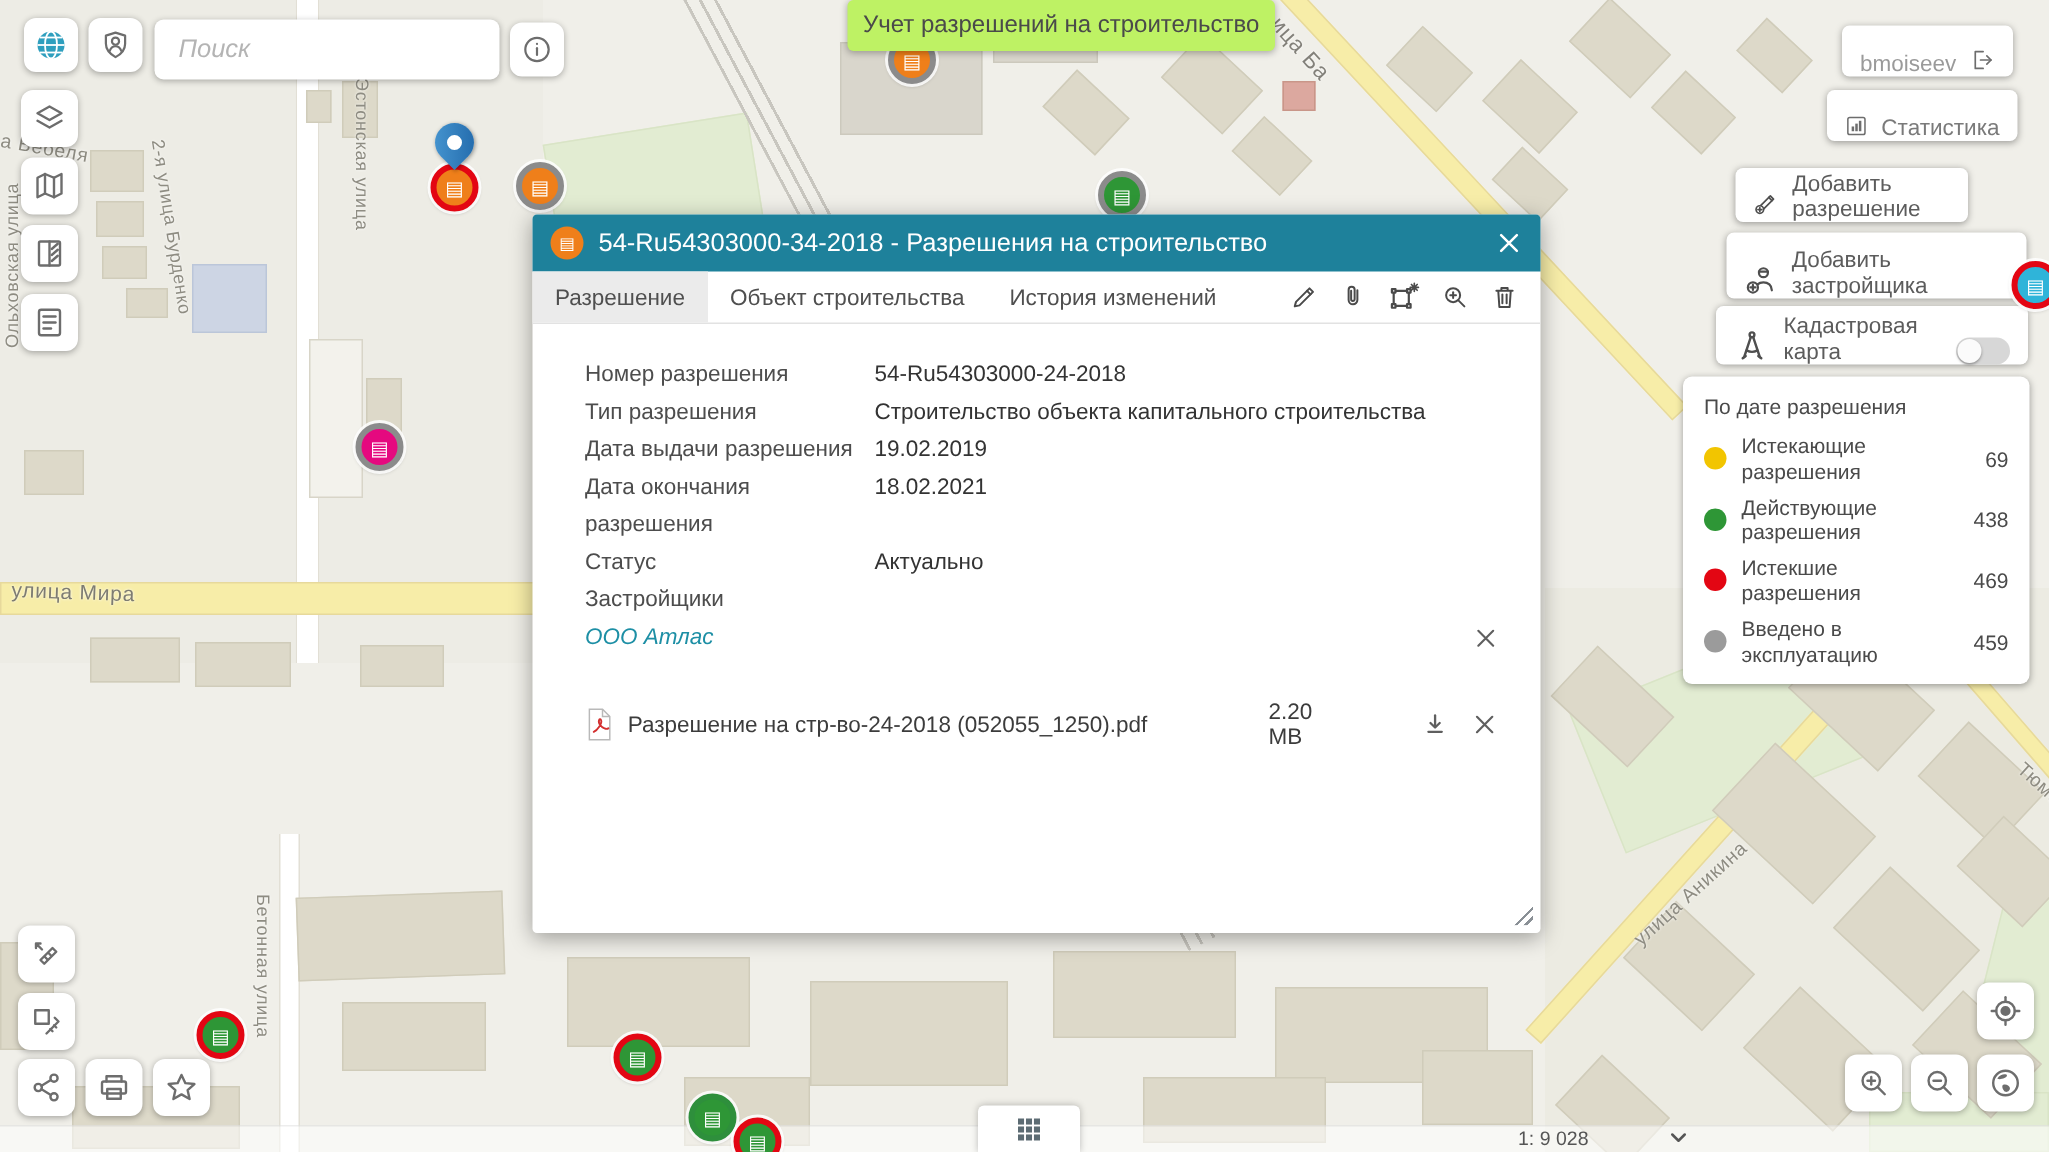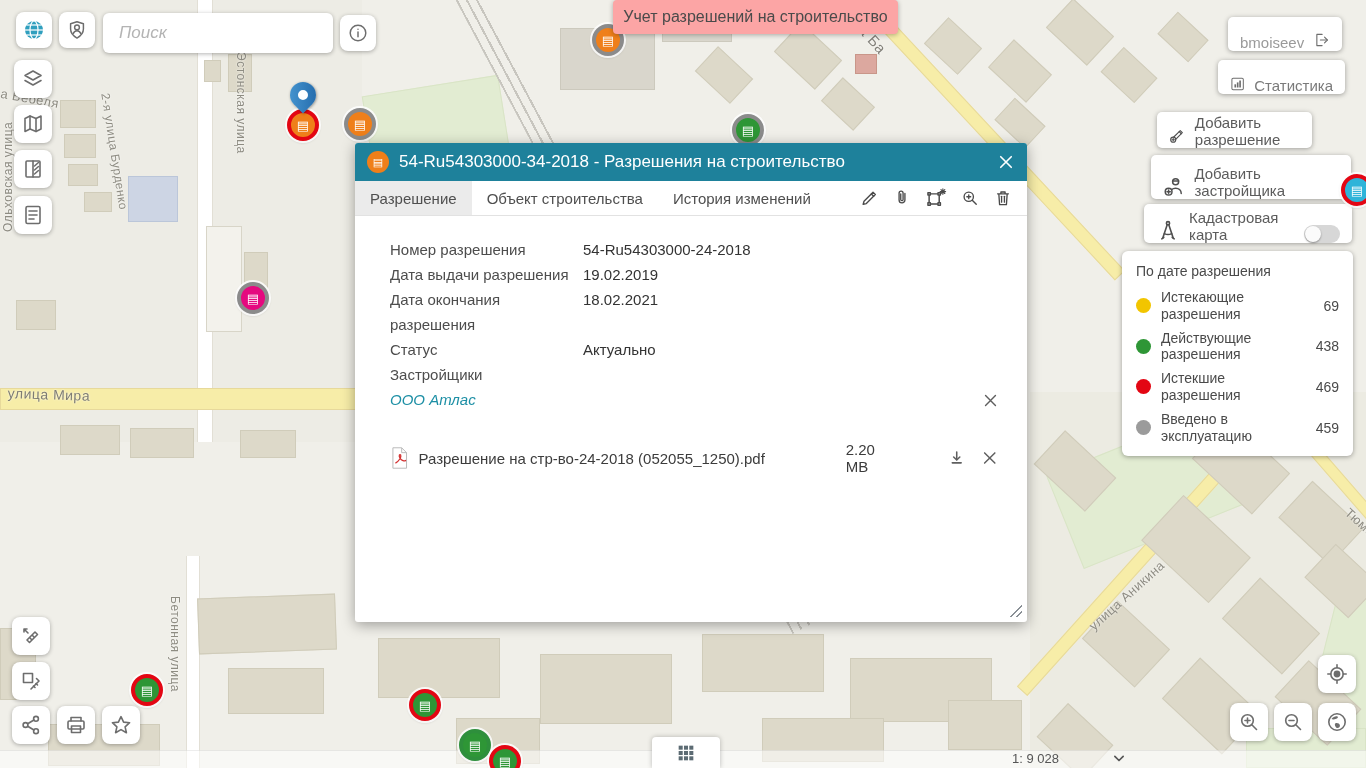--- a/index.html
+++ b/index.html
@@ -54,23 +54,23 @@
   
   .searchbox{position:absolute;left:103px;top:13px;width:230px;height:40px;z-index:6;
        background:#fff;border-radius:6px;box-shadow:0 1px 4px rgba(0,0,0,.3);
        display:flex;align-items:center;padding:0 8px 0 14px;}
   .searchbox input{flex:1;border:none;outline:none;font-size:17px;font-style:italic;
        color:#555;font-family:"Liberation Sans",sans-serif;background:transparent;}
   .searchbox input::placeholder{color:#b4b4b4;}
 
   
   .banner{position:absolute;left:565px;top:0;width:285px;height:34px;z-index:6;
-       background:#fca5a5;border-radius:4px;box-shadow:0 1px 5px rgba(0,0,0,.3);
+       background:#bef264;border-radius:4px;box-shadow:0 1px 5px rgba(0,0,0,.3);
        display:flex;align-items:center;justify-content:center;
-       font-size:16px;color:#4a4a4a;margin-left:48px;}
+       font-size:16px;color:#4a4a4a;}
 
   
   .rbtn{position:absolute;background:#fff;border-radius:5px;z-index:4;
        box-shadow:0 1px 5px rgba(0,0,0,.35);display:flex;align-items:flex-end;
        gap:9px;padding:0 12px;font-size:15px;color:#5c5c5c;cursor:pointer;}
   .toggle{width:36px;height:18px;border-radius:9px;background:#d7d7d7;position:relative;flex:0 0 36px;}
   .toggle .knob{position:absolute;left:1px;top:1px;width:16px;height:16px;border-radius:50%;
        background:#fbfbfb;box-shadow:0 1px 2px rgba(0,0,0,.35);}
 
   
@@ -470,20 +470,24 @@
         </svg>
       </div>
     </div>
 
     <div class="dlg-b">
       <div class="frow">
         <span class="fl">Номер разрешения</span>
         <span class="fv">54-Ru54303000-24-2018</span>
       </div>
       <div class="frow">
+        <span class="fl">Тип разрешения</span>
+        <span class="fv">Строительство объекта капитального строительства</span>
+      </div>
+      <div class="frow">
         <span class="fl">Дата выдачи разрешения</span>
         <span class="fv">19.02.2019</span>
       </div>
       <div class="frow">
         <span class="fl">Дата окончания разрешения</span>
         <span class="fv">18.02.2021</span>
       </div>
       <div class="frow">
         <span class="fl">Статус</span>
         <span class="fv">Актуально</span>

